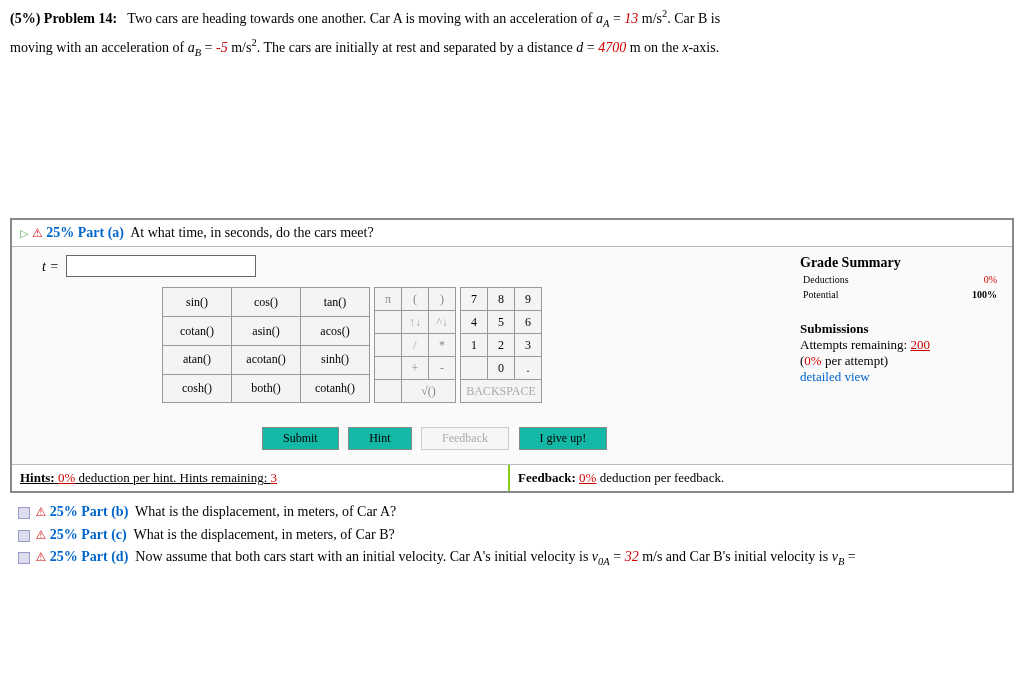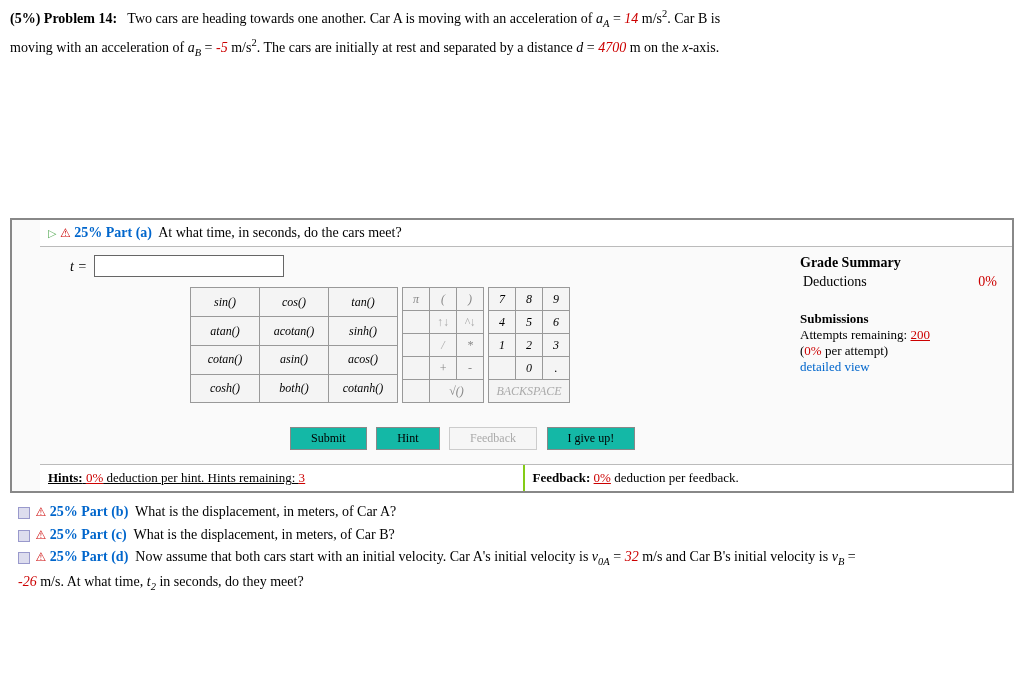--- a/index.html
+++ b/index.html
@@ -13,77 +13,76 @@
     box-sizing: border-box;
   }
   .problem-text { line-height: 1.5; margin-bottom: 4px; }
   .red { color: #c00; font-style: italic; }
   .blue { color: #0066cc; font-weight: bold; }
   sup, sub { font-size: 0.75em; }
   .main-box {
     border: 2px solid #888;
     margin-top: 4px;
     background: #fafafa;
-    padding-left: 28px;
   }
   .part-header {
     border-bottom: 1px solid #bbb;
     padding: 5px 8px;
     font-size: 14px;
     background: #fff;
   }
   .tri { color: #c00; font-size: 12px; }
   .play { color: #5a5; font-size: 11px; }
   .square { display:inline-block; width:10px; height:10px; border:1px solid #99c; background:#dde; margin-right:2px; vertical-align:middle;}
   .content-row { display: flex; align-items: flex-start; }
   .left-col { flex: 1; padding: 8px 0 8px 30px; }
   .right-col { width: 200px; padding: 8px 12px 8px 0; font-size: 13px; }
   .ans-input {
     width: 180px; height: 20px; border: 1px solid #666;
     background: #fff; font-family: monospace; padding: 0 4px;
   }
   .label-it { font-style: italic; margin-right: 4px; }
   .keypad-wrap { display: flex; gap: 4px; margin-top: 10px; margin-left: 120px; }
-  table.keypad { border-collapse: collapse; font-style: italic; }
+  table.keypad { border-collapse: collapse; }
   table.keypad td {
     border: 1px solid #999; text-align: center; height: 22px;
     background: #f4f4f4; font-size: 12px; padding: 0;
   }
   .fn { width: 68px; }
   .op { width: 26px; color: #888; }
   .num { width: 26px; }
   .wide { width: 60px; color: #888; }
   .ghost { color: #aaa; }
   .mode-row td { background:#fff; border:1px solid #999; text-align:center; font-size:12px;}
   .radio { display:inline-block; width:10px; height:10px; border:1px solid #666; border-radius:50%; margin-right:3px; vertical-align:middle;}
   .radio.sel::after { content:""; display:block; width:6px; height:6px; background:#06c; border-radius:50%; margin:2px;}
   .btn-row { margin: 14px 0 6px 220px; }
   .btn {
     display: inline-block; border: 1px solid #888; background: #14b8a6;
     padding: 3px 20px; font-size: 12px; margin-right: 6px; cursor: pointer;
   }
   .btn.ghostbtn { color: #aaa; border-color:#ccc; background:#f6f6f6;margin-top:10px;}
   .grade-hdr { font-weight: bold; font-size: 14px; color:#000; }
-  .grade-table { width: 100%; font-size: 14px; }
+  .grade-table { width: 100%; font-size: 10px; }
   .grade-table td:last-child { text-align: right; }
   .sub-hdr { font-weight: bold; margin-top: 18px; color:#000; }
   .hints-bar {
     border-top: 1px solid #bbb; display: flex; padding: 0;
     font-size: 13px; background:#fff;
   }
   .hints-bar > div { padding: 5px 8px; }
   .hints-bar .hcell:first-child { border-right: 2px solid #84cc16; width: 48%; text-decoration: underline; }
   .bottom-parts { padding: 8px 8px 4px 8px; font-size: 14px; line-height:1.6; background:#fff;}
 </style>
 </head>
 <body>
 
 <div class="problem-text">
   <b><span>(5%)</span> <span>Problem 14:</span></b>&nbsp;&nbsp;
-  <span>Two cars are heading towards one another. Car A is moving with an acceleration of </span><i><span>a</span><sub>A</sub></i><span> = </span><span class="red">14</span><span> m/s</span><sup>2</sup><span>. Car B is</span>
+  <span>Two cars are heading towards one another. Car A is moving with an acceleration of </span><i><span>a</span><sub>A</sub></i><span> = </span><span class="red">13</span><span> m/s</span><sup>2</sup><span>. Car B is</span>
 </div>
 <div class="problem-text">
   <span>moving with an acceleration of </span><i><span>a</span><sub>B</sub></i><span> = </span><span class="red">-5</span><span> m/s</span><sup>2</sup><span>. The cars are initially at rest and separated by a distance </span><i>d</i><span> = </span><span class="red">4700</span><span> m on the </span><i>x</i><span>-axis.</span>
 </div>
 
 <div style="height:150px"></div>
 
 <div class="main-box">
   <div class="part-header">
     <span class="play">▷</span>
@@ -102,28 +101,28 @@
 
       <div class="keypad-wrap">
         <table class="keypad">
           <tbody>
               <tr>
                 <td class="fn">sin()</td>
                 <td class="fn">cos()</td>
                 <td class="fn">tan()</td>
               </tr>
           <tr>
+                <td class="fn">cotan()</td>
+                <td class="fn">asin()</td>
+                <td class="fn">acos()</td>
+              </tr>
+          <tr>
                 <td class="fn">atan()</td>
                 <td class="fn">acotan()</td>
                 <td class="fn">sinh()</td>
-              </tr>
-          <tr>
-                <td class="fn">cotan()</td>
-                <td class="fn">asin()</td>
-                <td class="fn">acos()</td>
               </tr>
           <tr>
                 <td class="fn">cosh()</td>
                 <td class="fn">both()</td>
                 <td class="fn">cotanh()</td>
               </tr>
         </tbody>
           </table>
 
         <table class="keypad">
@@ -194,20 +193,24 @@
     </div>
 
     <div class="right-col">
       <div class="grade-hdr">Grade Summary</div>
       <table class="grade-table">
         <tbody>
             <tr>
               <td>Deductions</td>
               <td style="color:#c00">0%</td>
             </tr>
+        <tr>
+              <td>Potential</td>
+              <td><b>100%</b></td>
+            </tr>
       </tbody>
         </table>
       <div class="sub-hdr">Submissions</div>
       <div><span>Attempts remaining: </span><span style="color:#c00;text-decoration:underline">200</span></div>
       <div><span>(</span><span style="color:#c00">0%</span><span> per attempt)</span></div>
       <div><span class="blue" style="font-weight:normal">detailed view</span></div>
     </div>
   </div>
 
   <div class="hints-bar">
@@ -226,16 +229,13 @@
     <span class="square"></span>
     <span class="tri">⚠</span>
     <span class="blue">25%</span> <span class="blue">Part (c)</span>&nbsp; <span>What is the displacement, in meters, of Car B?</span>
   </div>
   <div>
     <span class="square"></span>
     <span class="tri">⚠</span>
     <span class="blue">25%</span> <span class="blue">Part (d)</span>&nbsp;
     <span>Now assume that both cars start with an initial velocity. Car A's initial velocity is </span><i><span>v</span><sub>0A</sub></i> = <span class="red">32</span><span> m/s and Car B's initial velocity is </span><i><span>v</span><sub>B</sub></i><span> =</span>
   </div>
-  <div>
-    <span class="red">-26</span><span> m/s. At what time, </span><i><span>t</span><sub>2</sub></i><span> in seconds, do they meet?</span>
-  </div>
 </div>
 
 </body></html>

